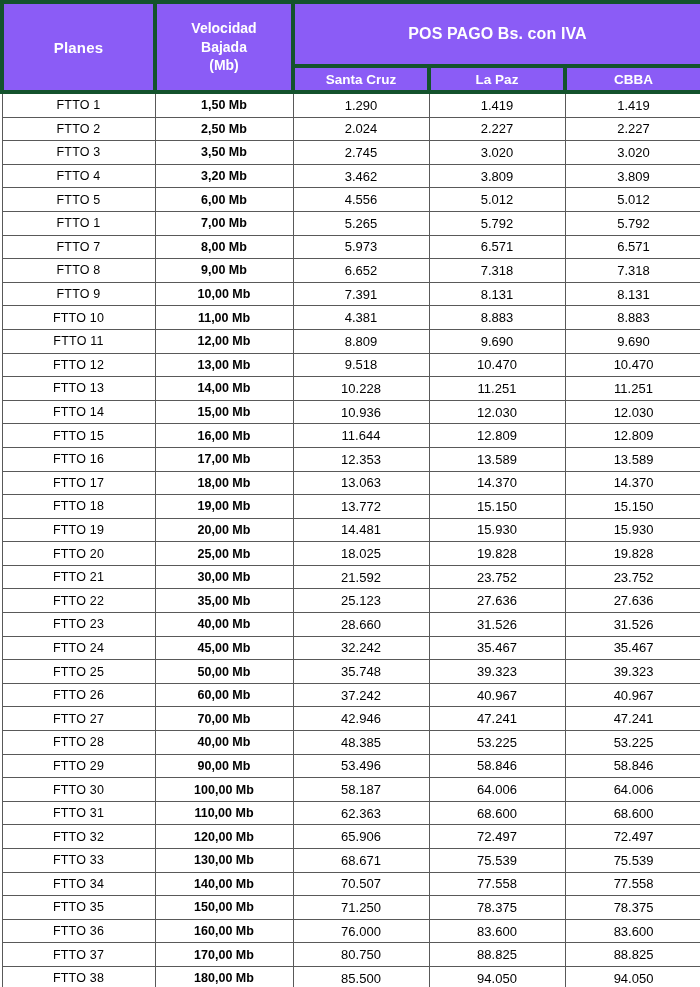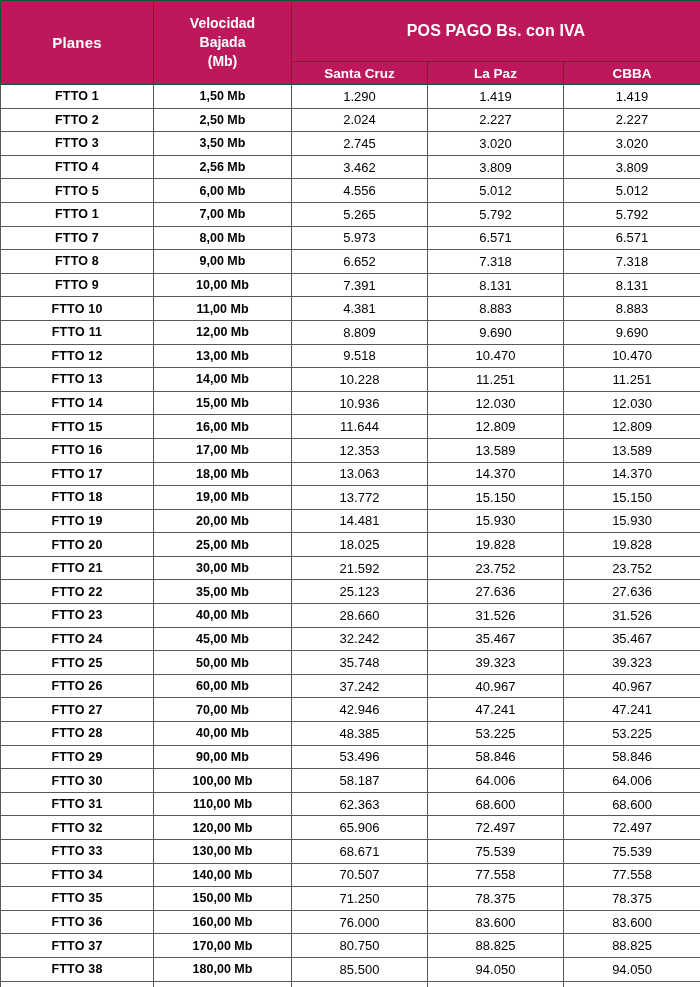--- a/index.html
+++ b/index.html
@@ -21,23 +21,23 @@
   }
   
   col.c-plan  { width: 153px; }
   col.c-speed { width: 138px; }
   col.c-sc    { width: 136px; }
   col.c-lp    { width: 136px; }
   col.c-cb    { width: 137px; }
 
   
   thead th {
-    background: #be185d;
+    background: #8b5cf6;
     color: #ffffff;
-    border: 1px solid #14532d;
+    border: 4px solid #14532d;
     font-weight: bold;
     text-align: center;
     vertical-align: middle;
     padding: 0;
   }
   th.h-planes {
     font-size: 15px;
     letter-spacing: .2px;
   }
   th.h-speed {
@@ -61,21 +61,21 @@
     text-align: center;
     vertical-align: middle;
     height: 22.6px;
     padding: 0;
     color: #000000;
     background: #ffffff;
     font-size: 13px;
     white-space: nowrap;
   }
   tbody td.plan {
-    font-weight: bold;
+    font-weight: normal;
     font-size: 12.5px;
     letter-spacing: .2px;
   }
   tbody td.speed { font-size: 12.5px; font-weight: bold; }
   tbody td.price { font-size: 13px; }
 </style>
 </head>
 <body>
 
 <table id="pricing-table">
@@ -119,21 +119,21 @@
       </tr>
       <tr>
         <td class="plan">FTTO 3</td>
         <td class="speed">3,50 Mb</td>
         <td class="price">2.745</td>
         <td class="price">3.020</td>
         <td class="price">3.020</td>
       </tr>
       <tr>
         <td class="plan">FTTO 4</td>
-        <td class="speed">2,56 Mb</td>
+        <td class="speed">3,20 Mb</td>
         <td class="price">3.462</td>
         <td class="price">3.809</td>
         <td class="price">3.809</td>
       </tr>
       <tr>
         <td class="plan">FTTO 5</td>
         <td class="speed">6,00 Mb</td>
         <td class="price">4.556</td>
         <td class="price">5.012</td>
         <td class="price">5.012</td>

